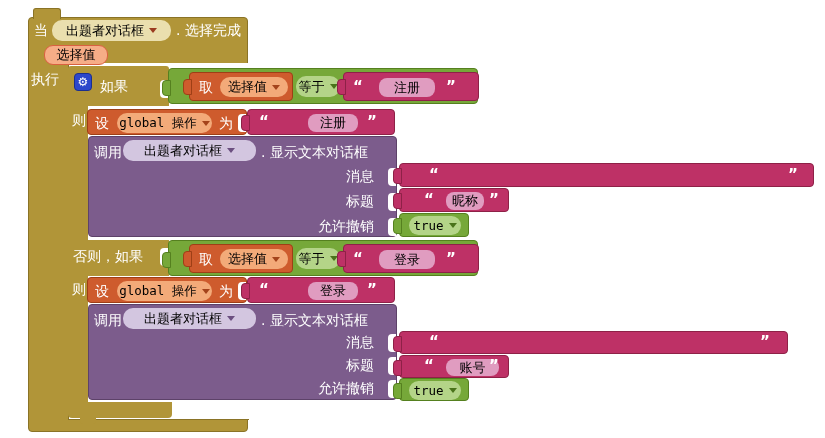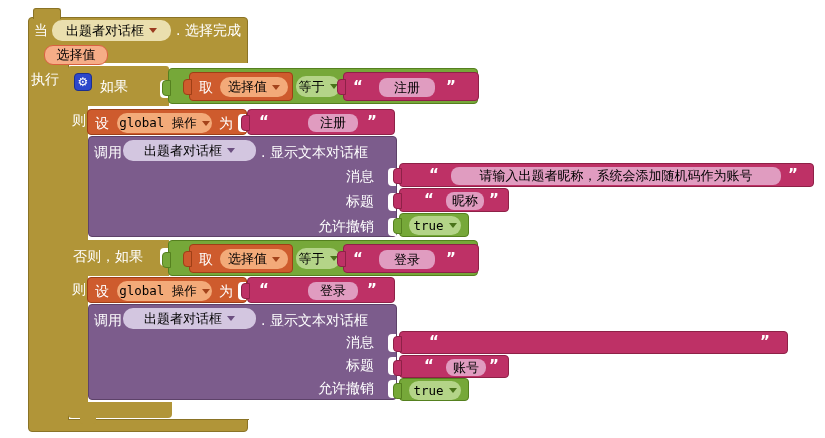--- a/index.html
+++ b/index.html
@@ -135,23 +135,20 @@
     <span class="lbl" style="right:22px;top:55px">标题</span>
     <span class="lbl" style="right:22px;top:80px">允许撤销</span>
     <div class="socket" style="left:299px;top:31px"></div>
     <div class="socket" style="left:299px;top:56px"></div>
     <div class="socket" style="left:299px;top:81px"></div>
   </div>
 
   <div class="blockrect magenta-bg" style="left:399px;top:163px;width:415px;height:24px">
     <span class="nub magenta-bg" style="top:4px"></span>
     <span class="quote" style="left:29px;top:2px">“</span>
-    <div class="strfield" style="left:51px;top:3px;width:330px;height:18px">
-      <span>请输入出题者昵称，系统会添加随机码作为账号</span>
-    </div>
     <span class="quote" style="left:388px;top:2px">”</span>
   </div>
 
   <div class="blockrect magenta-bg" style="left:399px;top:188px;width:110px;height:24px">
     <span class="nub magenta-bg" style="top:4px"></span>
     <span class="quote" style="left:24px;top:2px">“</span>
     <div class="strfield" style="left:46px;top:3px;width:38px;height:18px">
       <span>昵称</span>
     </div>
     <span class="quote" style="left:89px;top:2px">”</span>
@@ -225,21 +222,21 @@
 
   <div class="blockrect magenta-bg" style="left:399px;top:331px;width:389px;height:23px">
     <span class="nub magenta-bg" style="top:4px"></span>
     <span class="quote" style="left:29px;top:1px">“</span>
     <span class="quote" style="left:360px;top:1px">”</span>
   </div>
 
   <div class="blockrect magenta-bg" style="left:399px;top:355px;width:110px;height:23px">
     <span class="nub magenta-bg" style="top:4px"></span>
     <span class="quote" style="left:24px;top:1px">“</span>
-    <div class="strfield" style="left:46px;top:3px;width:40px;height:17px">
+    <div class="strfield" style="left:46px;top:3px;width:53px;height:17px">
       <span>账号</span>
     </div>
     <span class="quote" style="left:89px;top:1px">”</span>
   </div>
 
   <div class="blockrect green-bg" style="left:399px;top:378px;width:70px;height:23px">
     <span class="nub green-bg" style="top:4px"></span>
     <div class="dd green" style="left:9px;top:2px;width:52px;height:19px">
       <span class="mono">true</span>
         <i class="arr"></i>

